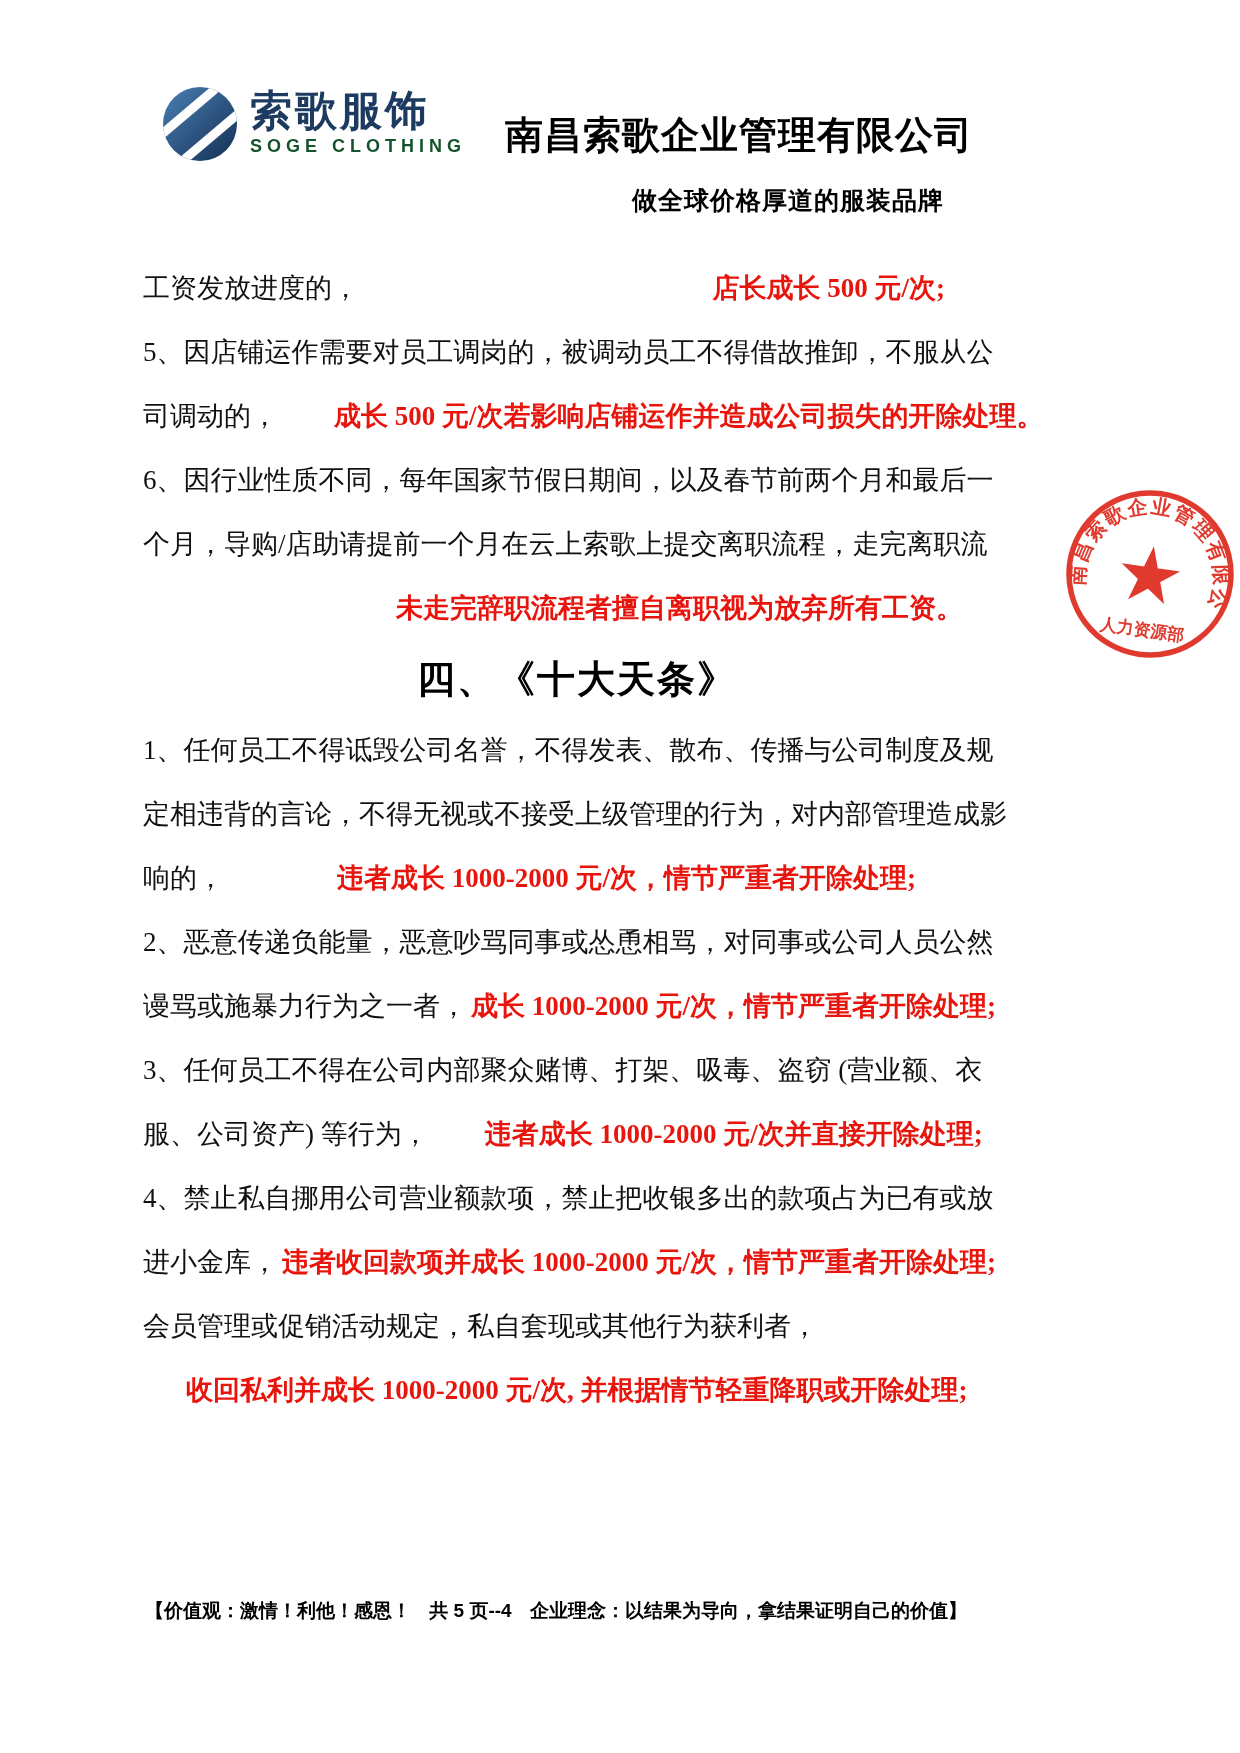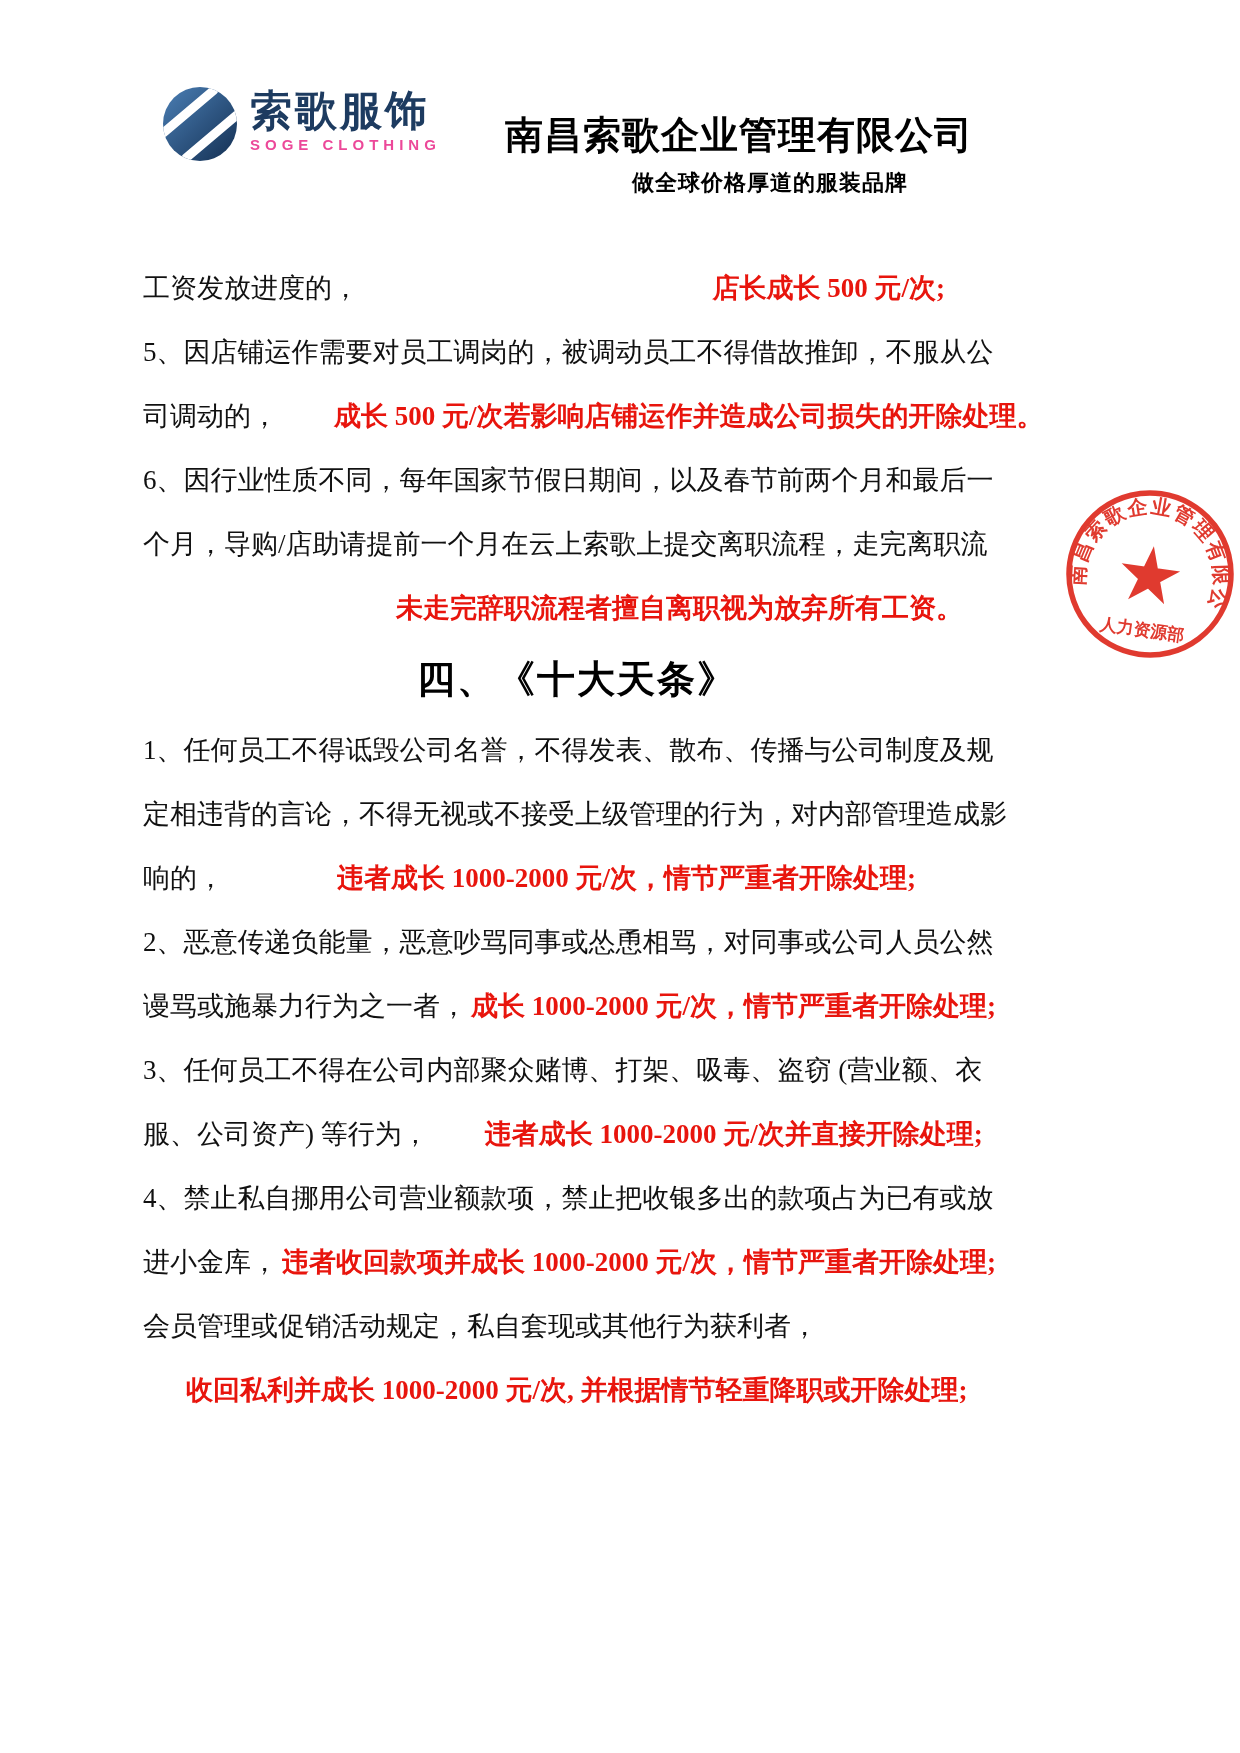--- a/index.html
+++ b/index.html
@@ -13,30 +13,30 @@
     background:#ffffff;
     overflow:hidden;
     font-family:"Liberation Serif","DejaVu Serif",serif;
     color:#111;
   }
   
   .logo{position:absolute;left:160px;top:84px;display:flex;align-items:flex-start;}
   .logo-icon{width:80px;height:80px;display:block;}
   .logo-texts{margin-left:10px;padding-top:4px;font-family:"Liberation Sans","DejaVu Sans",sans-serif;}
   .logo-cn{font-size:42px;font-weight:bold;color:#1d3b60;letter-spacing:3px;line-height:46px;white-space:nowrap;}
-  .logo-en{font-size:15px;font-weight:bold;color:#ec4899;letter-spacing:5px;white-space:nowrap;margin-top:2px;}
+  .logo-en{font-size:18px;font-weight:bold;color:#14532d;letter-spacing:5px;white-space:nowrap;margin-top:2px;}
   .company-name{
     position:absolute;left:505px;top:110px;
     font-family:"Liberation Sans","DejaVu Sans",sans-serif;
     font-size:38px;font-weight:bold;color:#000;letter-spacing:1px;white-space:nowrap;
   }
   .company-slogan{
-    position:absolute;left:632px;top:168px;
+    position:absolute;left:632px;top:184px;
     font-family:"Liberation Sans","DejaVu Sans",sans-serif;
-    font-size:22px;font-weight:bold;color:#000;letter-spacing:1px;white-space:nowrap;
+    font-size:25px;font-weight:bold;color:#000;letter-spacing:1px;white-space:nowrap;
   }
   
   .doc-body{position:absolute;left:143px;top:256px;width:868px;}
   .line{height:64px;display:flex;align-items:center;font-size:27px;white-space:nowrap;}
   .btext{color:#111;}
   .rtext{color:var(--red);font-weight:bold;}
   .split{justify-content:space-between;padding-right:66px;}
   .gap .rtext{margin-left:56px;}
   .biggap .rtext{margin-left:113px;}
   .runon .rtext{margin-left:4px;}
@@ -159,14 +159,19 @@
         <path id="arcp" d="M 25.6,110.5 A 65,65 0 1 1 150.4,110.5" fill="none"></path>
         <text font-size="20" font-weight="bold" fill="var(--stamp)" font-family="'Liberation Sans','DejaVu Sans',sans-serif" letter-spacing="2">
           <textPath href="#arcp" startOffset="2">南昌索歌企业管理有限公司</textPath>
         </text>
         <polygon points="88,60 106.2,116.1 58.5,81.4 117.5,81.4 69.8,116.1" fill="var(--stamp)" fill-rule="nonzero"></polygon>
         <text x="88" y="150" text-anchor="middle" font-size="17" font-weight="bold" fill="var(--stamp)" font-family="'Liberation Sans','DejaVu Sans',sans-serif">人力资源部</text>
       </g>
     </svg>
   </div>
 
+  <div class="footer">
+    <span>【价值观：激情！利他！感恩！</span>
+    <span>共 5 页--4</span>
+    <span>企业理念：以结果为导向，拿结果证明自己的价值】</span>
+  </div>
 
 </div>
 
 </body></html>

